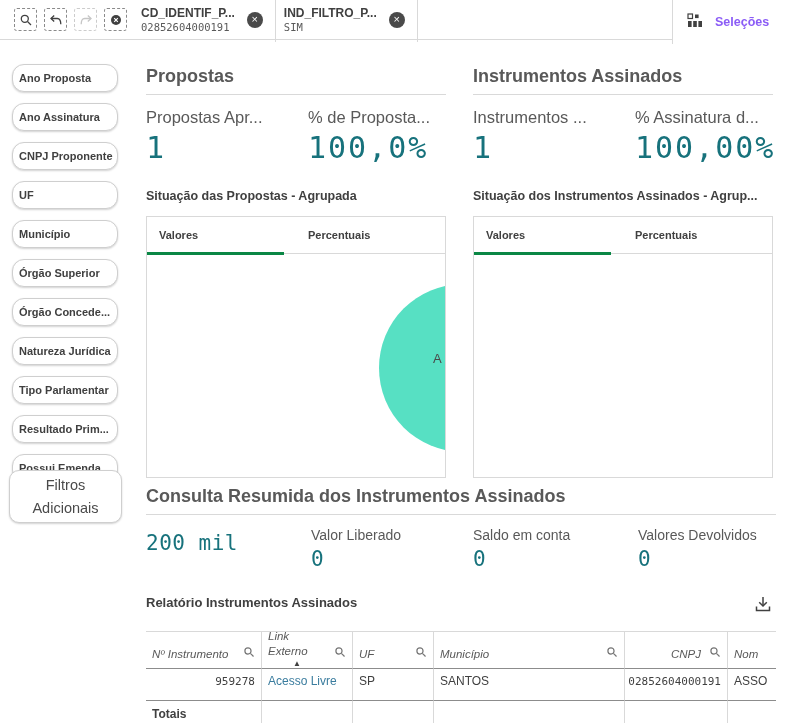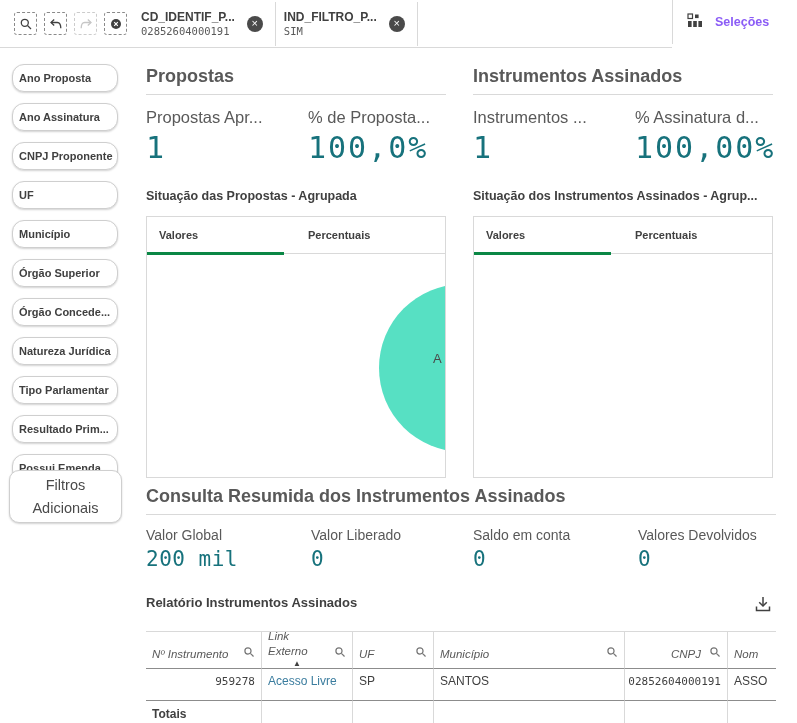--- a/index.html
+++ b/index.html
@@ -1,21 +1,21 @@
 <!DOCTYPE html>
 <html><head>
 <meta charset="utf-8">
 <style>
   * { margin:0; padding:0; box-sizing:border-box; }
   html,body { background:#f2f2f2; }
   body { font-family:"Liberation Sans", sans-serif; }
   .screen { position:relative; width:797px; height:723px; background:#fff; overflow:hidden; }
 
   
-  .topbar { position:absolute; left:0; top:0; width:672px; height:48px; border-bottom:1px solid #d9d9d9; display:flex; align-items:center; background:#fff; }
+  .topbar { position:absolute; left:0; top:0; width:672px; height:40px; border-bottom:1px solid #d9d9d9; display:flex; align-items:center; background:#fff; }
   .selbar-icons { display:flex; gap:7px; padding-left:14px; }
   .selbar-btn { width:23px; height:23px; border:1px dashed #8a8a8a; border-radius:3px; background:#fff; display:flex; align-items:center; justify-content:center; cursor:pointer; padding:0; }
   .selbar-btn.disabled { border-color:#cccccc; }
   .selbar-btn svg { display:block; }
   .chips { display:flex; height:44px; margin-left:6px; }
   .chip { display:flex; align-items:center; gap:12px; padding:0 12px 0 8px; border-right:1px solid #d9d9d9; cursor:pointer; }
   .chip-title { font-weight:bold; font-size:12px; color:#404040; white-space:nowrap; }
   .chip-value { font-family:"DejaVu Sans Mono", monospace; font-size:10.5px; color:#595959; margin-top:1px; white-space:nowrap; }
   .chip-close { width:16px; height:16px; min-width:16px; border-radius:50%; background:#4a4a4a; color:#fff; font-size:11px; line-height:15px; text-align:center; cursor:pointer; }
   .toolbar-right { position:absolute; left:672px; top:0; width:125px; height:44px; border-left:1px solid #d9d9d9; display:flex; align-items:center; gap:12px; padding-left:14px; background:#fff; cursor:pointer; }
@@ -197,21 +197,20 @@
         <div class="tab active">Valores</div>
         <div class="tab">Percentuais</div>
       </div>
     </div>
   </section>
 
   <section class="sec-consulta">
     <h2 class="sec-title">Consulta Resumida dos Instrumentos Assinados</h2>
     <div class="mini-kpis">
       <div class="mini-kpi">
-        <div class="mini-label">Valor Global</div>
         <div class="mini-value">200 mil</div>
       </div>
       <div class="mini-kpi">
         <div class="mini-label">Valor Liberado</div>
         <div class="mini-value">0</div>
       </div>
       <div class="mini-kpi">
         <div class="mini-label">Saldo em conta</div>
         <div class="mini-value">0</div>
       </div>

